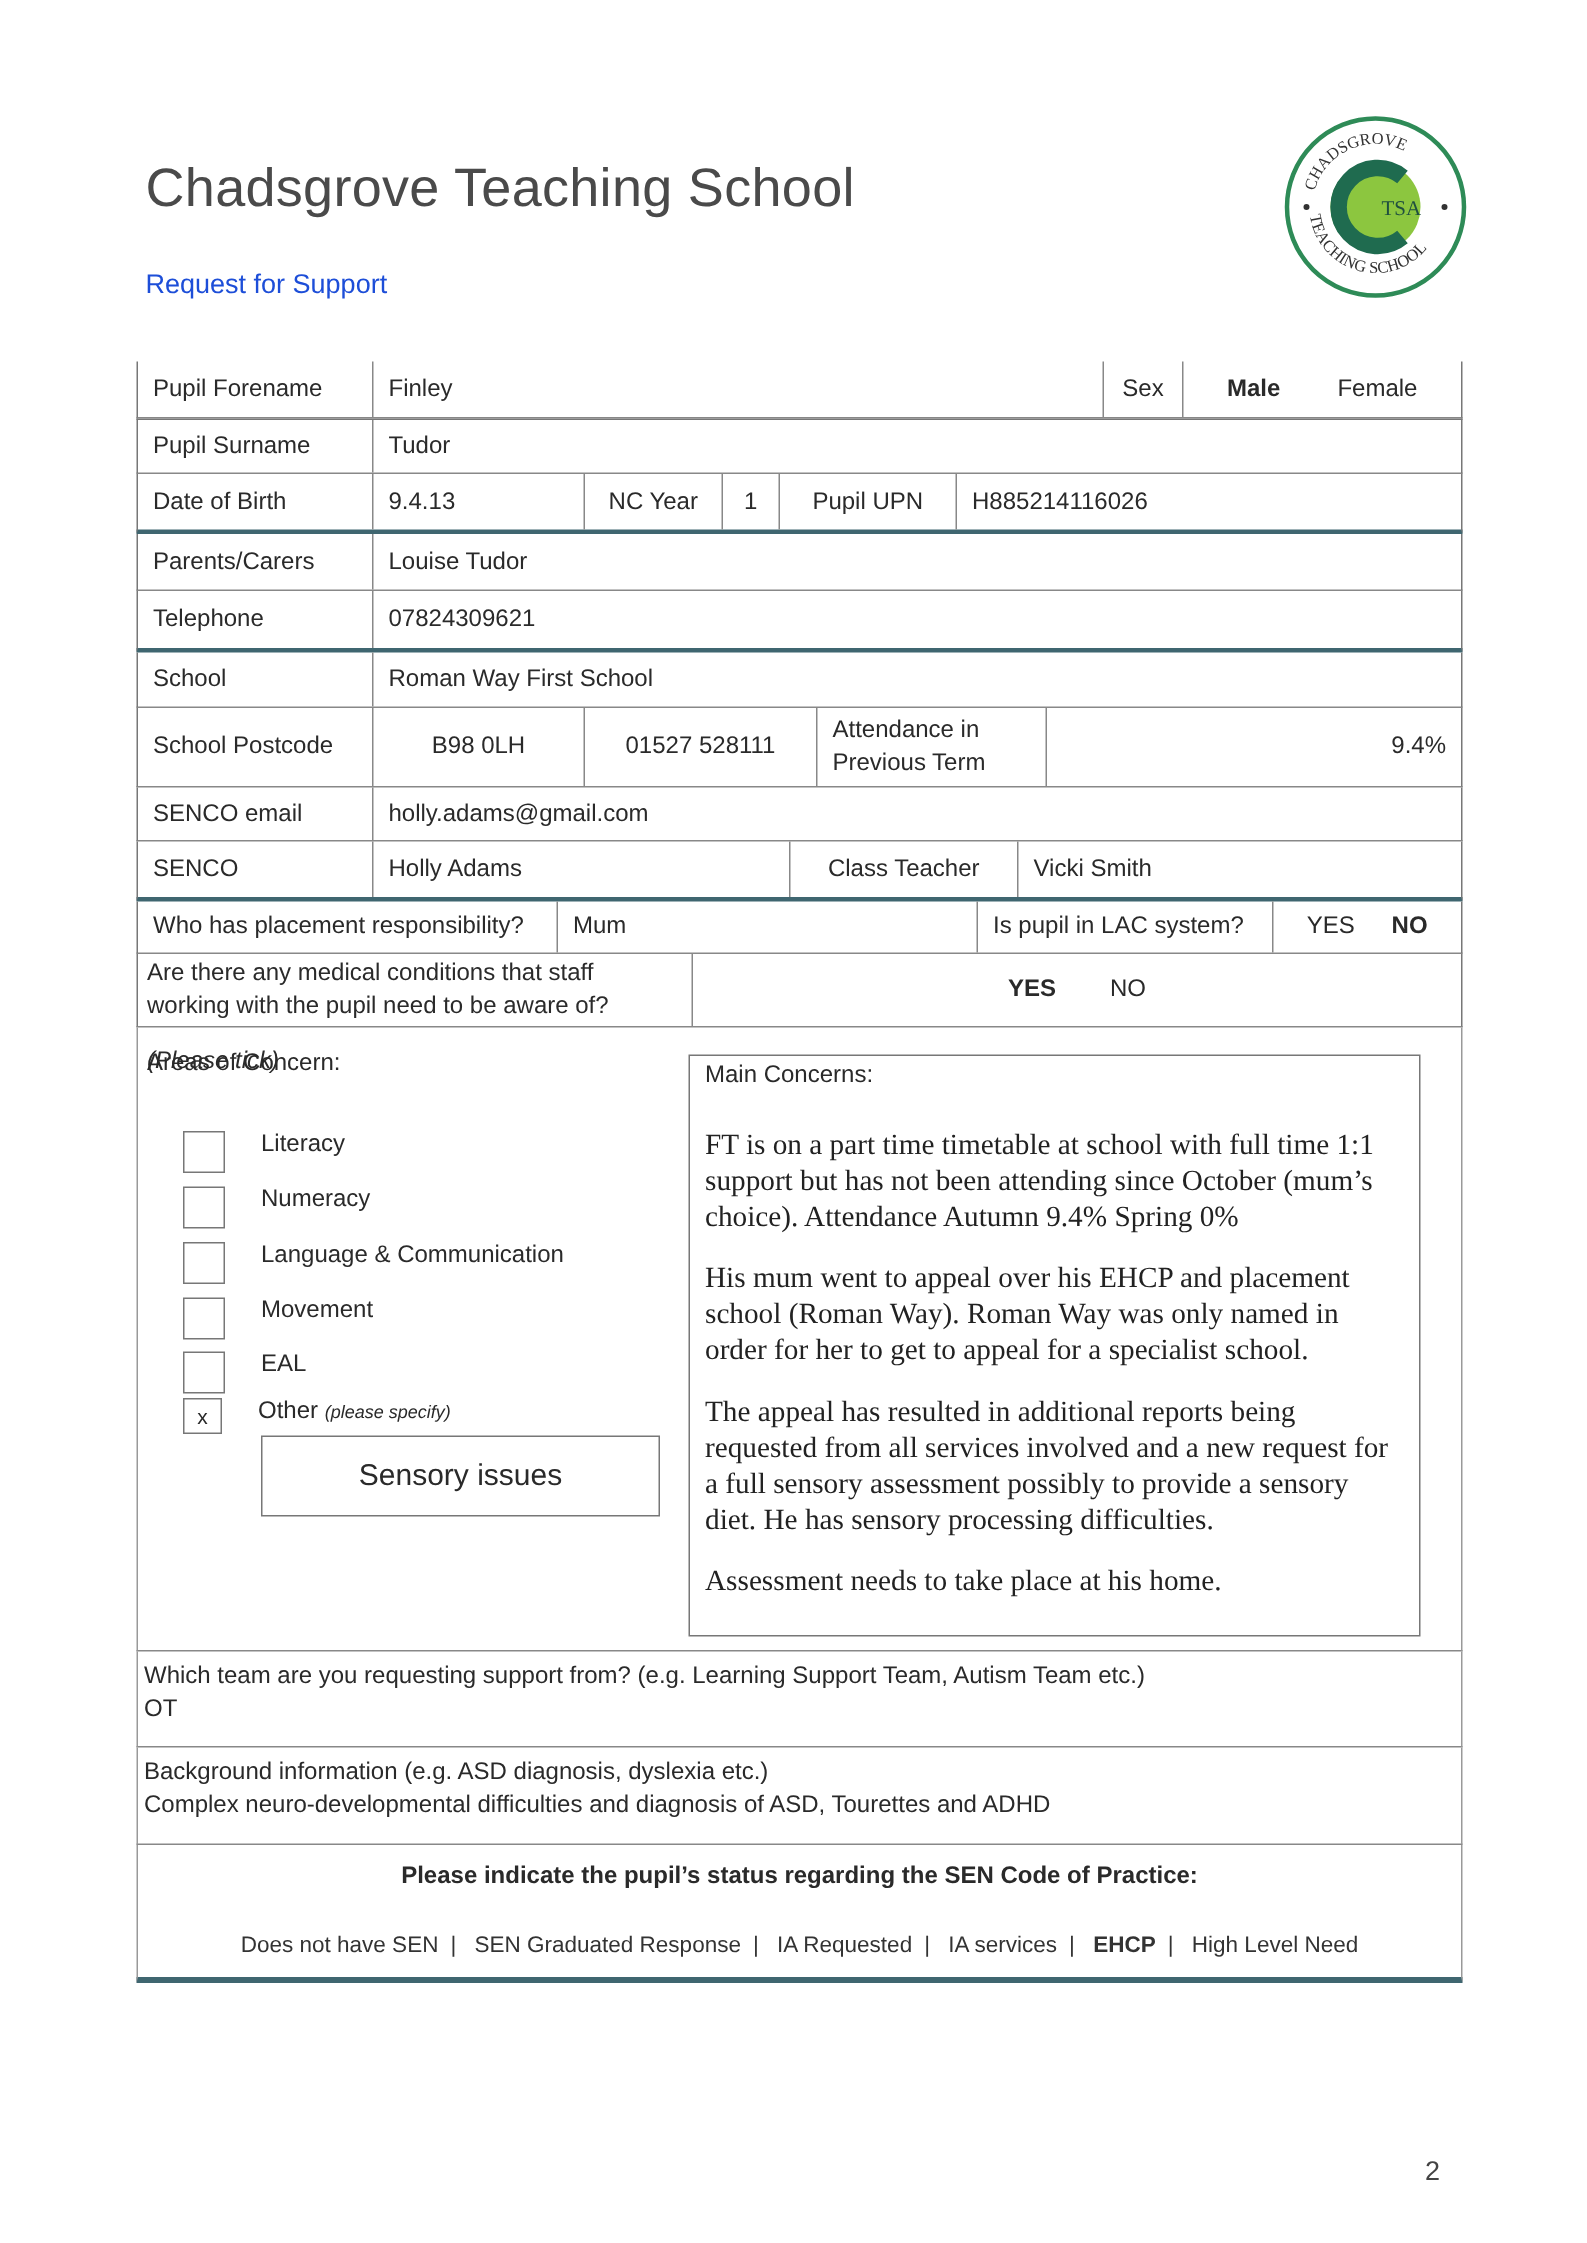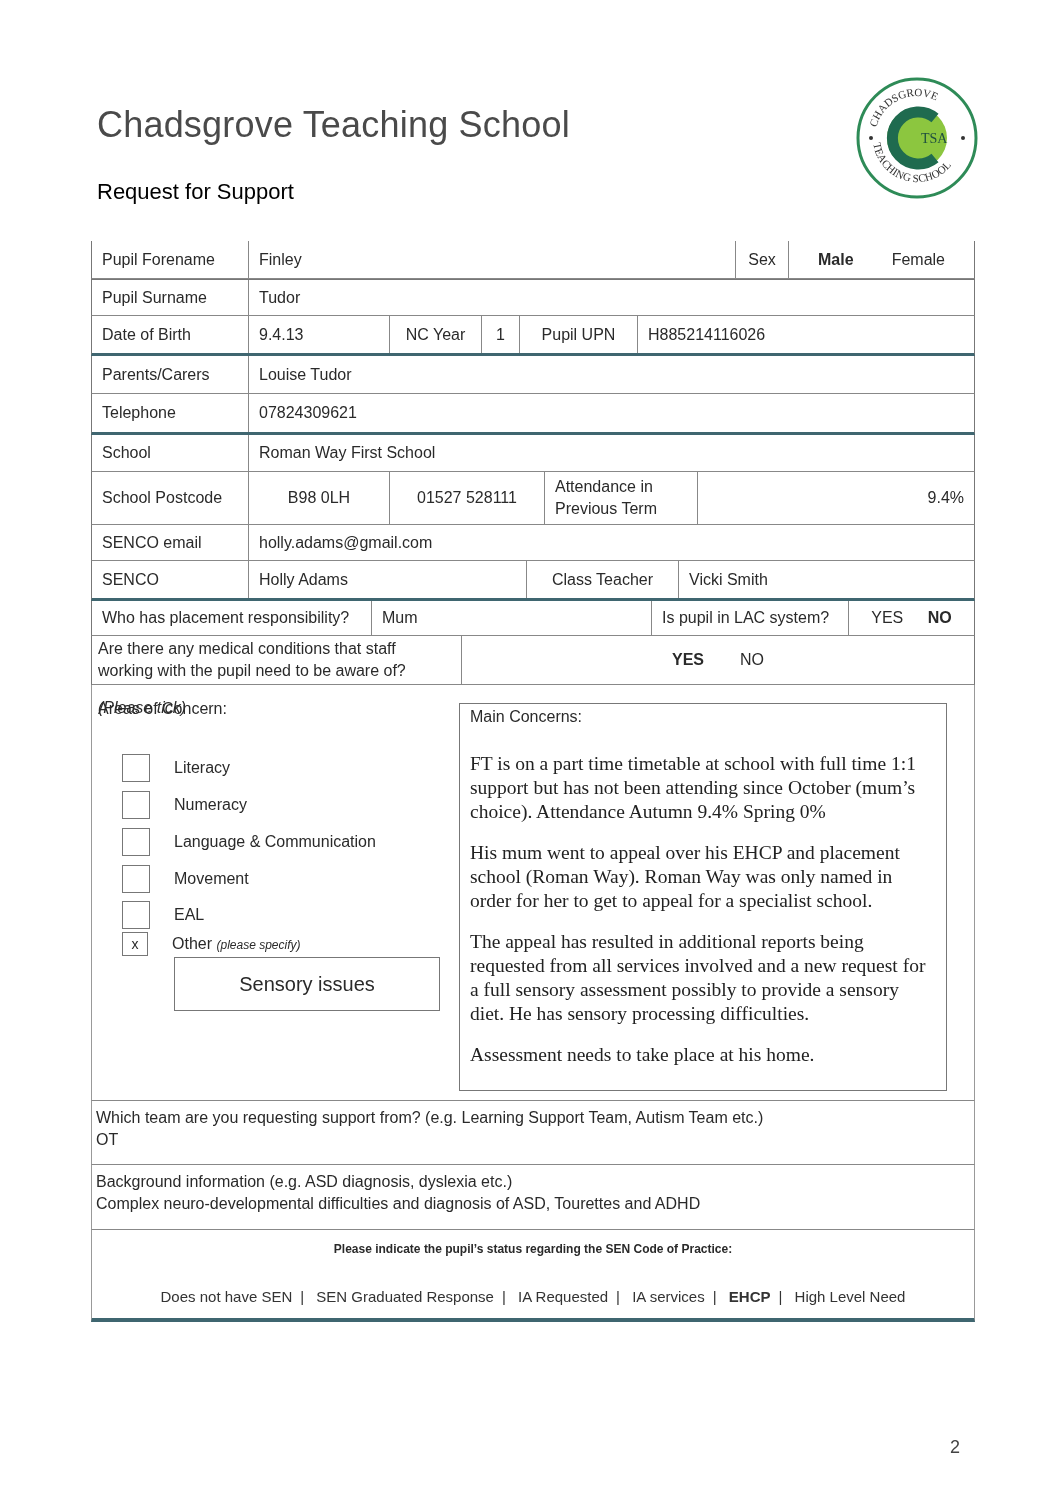--- a/index.html
+++ b/index.html
@@ -1,49 +1,49 @@
 <!DOCTYPE html>
 <html><head>
 <meta charset="utf-8">
 <style>
   html, body { margin: 0; padding: 0; background: #ffffff; }
   body {
     width: 1058px; height: 1495px; position: relative; overflow: hidden;
     font-family: "Liberation Sans", "DejaVu Sans", sans-serif; color: #2a2a2a;
   }
   .title { position: absolute; left: 97px; top: 104px; font-size: 36px; color: #4a4a4a; font-weight: normal; letter-spacing: 0.2px; }
-  .subtitle { position: absolute; left: 97px; top: 179px; font-size: 22px; color: #000000; }
+  .subtitle { position: absolute; left: 97px; top: 179px; font-size: 18px; color: #1d4ed8; }
   .logo { position: absolute; left: 855px; top: 76px; width: 124px; height: 124px; }
 
   .form { position: absolute; left: 91px; top: 241px; width: 884px; font-size: 16px; }
   .row { display: flex; border-left: 1px solid #777; border-right: 1px solid #777; border-bottom: 1px solid #888; }
   .row.first { border-top: 1px solid #777; }
   .row.thick { border-bottom: 3px solid #3f6670; }
   .cell { padding: 6px 10px; border-right: 1px solid #888; display: flex; align-items: center; box-sizing: border-box; }
   .cell:last-child { border-right: none; }
   .lbl { width: 157px; }
   .center { justify-content: center; text-align: center; }
   .bold { font-weight: bold; }
   .right { justify-content: flex-end; }
 
   .areas { position: relative; height: 415px; border-left: 1px solid #999; border-right: 1px solid #999; border-bottom: 1px solid #888; }
   .areas-title { position: absolute; left: 6px; top: 2px; font-size: 16px; margin-top: 13px; }
   .areas-sub { position: absolute; left: 6px; top: 14px; font-size: 16px; font-style: italic; }
-  .check-item { position: absolute; left: 30px; display: flex; align-items: center; }
+  .check-item { position: absolute; left: 30px; display: flex; }
   .box { width: 28px; height: 28px; border: 1px solid #777; box-sizing: border-box; display: flex; align-items: center; justify-content: center; font-size: 14px; }
   .check-label { margin-left: 24px; font-size: 16px; }
   .small-it { font-size: 12px; font-style: italic; }
   .specify { position: absolute; left: 82px; top: 272px; width: 264px; height: 52px; border: 1px solid #777; display: flex; align-items: center; justify-content: center; font-size: 20px; }
   .concerns { position: absolute; left: 367px; top: 18px; width: 488px; height: 388px; border: 1px solid #777; box-sizing: border-box; padding: 4px 10px; }
   .concerns-head { font-size: 16px; margin-bottom: 26px; }
   .concerns p { font-family: "Liberation Serif", "DejaVu Serif", serif; font-size: 19.5px; line-height: 24px; margin: 0 0 17px 0; color: #222; }
 
   .block { border-left: 1px solid #999; border-right: 1px solid #999; border-bottom: 1px solid #888; padding: 6px 4px; font-size: 16px; line-height: 22px; box-sizing: border-box; }
   .status { border-left: 1px solid #999; border-right: 1px solid #999; border-bottom: 4px solid #3f6670; height: 92px; box-sizing: border-box; position: relative; }
-  .status-head { position: absolute; left: 0; right: 0; top: 12px; text-align: center; font-weight: bold; font-size: 12px; }
+  .status-head { position: absolute; left: 0; right: 0; top: 12px; text-align: center; font-weight: bold; font-size: 16px; }
   .status-opts { position: absolute; left: 0; right: 0; top: 58px; text-align: center; font-size: 15px; color: #333; }
   .sep { margin: 0 8px; }
   .page-num { position: absolute; left: 950px; top: 1437px; font-size: 18px; color: #444; }
 </style>
 </head>
 <body>
 
 <div class="title">Chadsgrove Teaching School</div>
 <div class="subtitle">Request for Support</div>
 

